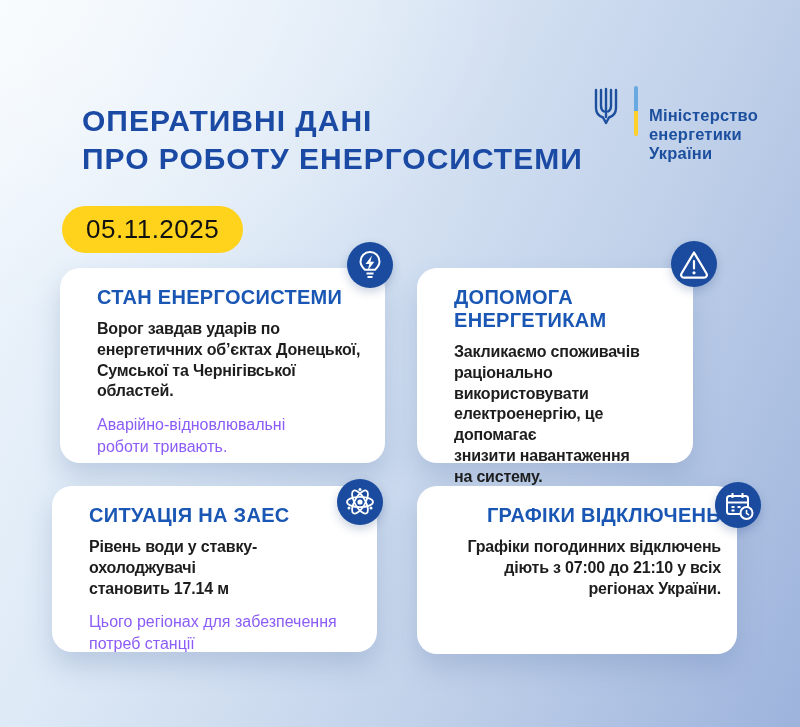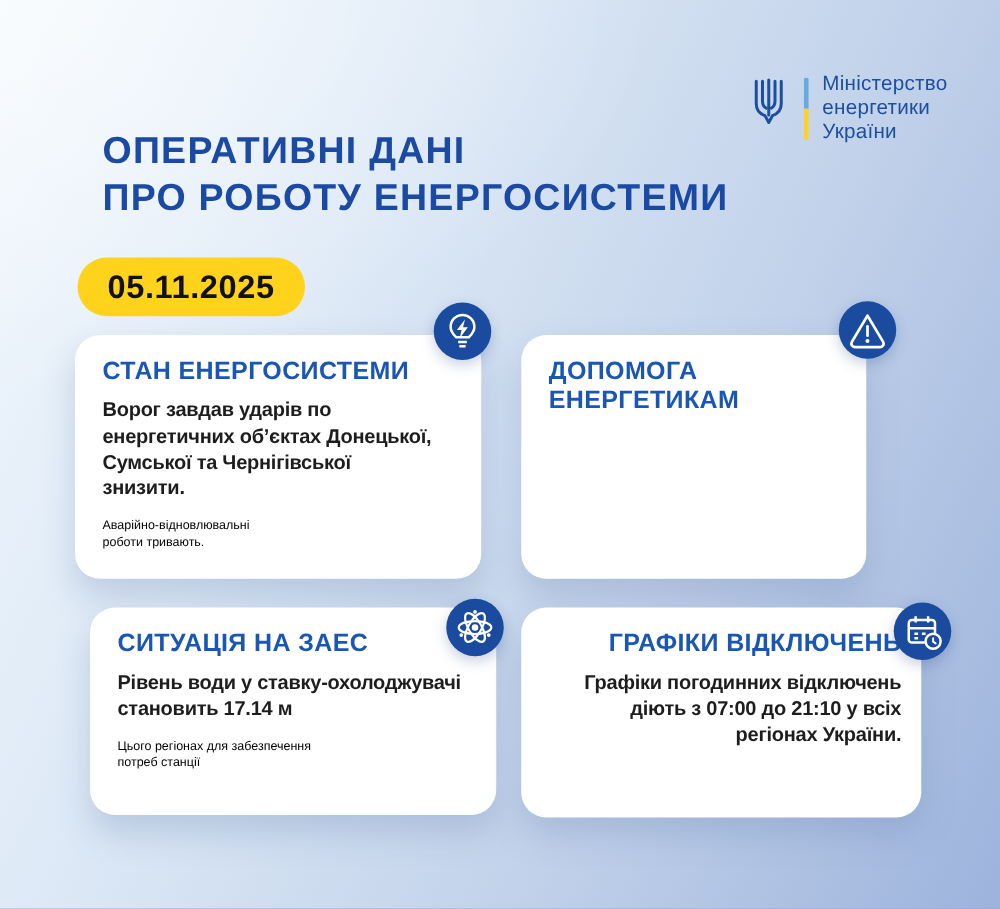--- a/index.html
+++ b/index.html
@@ -9,50 +9,50 @@
     background:
       radial-gradient(120% 80% at 0% 0%, rgba(255,255,255,.55) 0%, rgba(255,255,255,0) 55%),
       linear-gradient(115deg,#f2f8fd 0%,#dde9f6 32%,#c2d2ea 65%,#9db3dc 100%);
   }
 
   
   .logo{position:absolute; top:58px; right:42px; display:flex; align-items:center; gap:11px;}
   .logo .bar{width:4px; height:50px; border-radius:2px; overflow:hidden; display:flex; flex-direction:column;}
   .logo .bar .b-top{flex:1; background:#67a9e0;}
   .logo .bar .b-bot{flex:1; background:#ffd02a;}
-  .logo .ministry{color:#1c4f9e; font-weight:400; font-size:16.5px; line-height:19px; white-space:pre-line; letter-spacing:.2px;}
+  .logo .ministry{color:#1c4f9e; font-weight:700; font-size:16.5px; line-height:19px; white-space:pre-line; letter-spacing:.2px;margin-top:48px;}
 
   
   .page-title{
     position:absolute; left:82px; top:102px;
     color:#1b4aa4; font-weight:700; font-size:30px; line-height:38px;
     letter-spacing:1px; white-space:pre-line;
   }
 
   .date-badge{
     position:absolute; left:62px; top:206px; height:47px;
     background:#ffd21c; border-radius:26px; padding:0 24px;
     display:inline-flex; align-items:center;
-    color:#111; font-weight:700; font-size:26px; letter-spacing:.5px;
+    color:#111; font-weight:400; font-size:26px; letter-spacing:.5px;
   }
 
   
   .card{
     position:absolute; background:#fff; border-radius:20px;
     box-shadow:0 14px 26px rgba(110,135,180,.30);
-    padding:16px 16px 14px 22px; box-sizing:border-box;
+    padding:16px 16px 14px 37px; box-sizing:border-box;
   }
   .card-1{left:60px; top:268px; width:325px; height:195px;}
   .card-2{left:417px; top:268px; width:276px; height:195px;}
-  .card-3{left:72px; top:486px; width:325px; height:166px;}
+  .card-3{left:52px; top:486px; width:325px; height:166px;}
   .card-4{left:417px; top:486px; width:320px; height:168px;text-align:right;}
 
   .card-title{color:#1a57b4; font-weight:700; font-size:20px; letter-spacing:.3px; margin:2px 0 10px;}
   .card-lead{color:#1d1d1d; font-weight:700; font-size:16px; line-height:1.3; letter-spacing:-.2px; white-space:pre-line; margin-bottom:12px;}
-  .card-note{color:#000000; font-weight:400; font-size:10px; line-height:1.38; white-space:pre-line;}
+  .card-note{color:#8b5cf6; font-weight:400; font-size:16px; line-height:1.38; white-space:pre-line;}
 
   .badge-icon{
     position:absolute; width:46px; height:46px; border-radius:50%;
     background:#1a4b9e; display:flex; align-items:center; justify-content:center;
     box-shadow:0 4px 10px rgba(40,70,130,.25);
   }
   .card-1 .badge-icon{top:-26px; right:-8px;}
   .card-2 .badge-icon{top:-27px; right:-24px;}
   .card-3 .badge-icon{top:-7px;  right:-6px;}
   .card-4 .badge-icon{top:-4px;  right:-24px;}
@@ -96,36 +96,41 @@
           <path d="M19.5 31.5 h7"></path>
           <path d="M20.5 35 h5"></path>
         </g>
         <path d="M25 13.5 l-6.5 8.5 h3.8 l-1.6 6.5 6.6 -8.7 h-3.9 z" fill="#fff"></path>
       </svg>
     </div>
     <div class="card-title">СТАН ЕНЕРГОСИСТЕМИ</div>
     <div class="card-lead">Ворог завдав ударів по
 енергетичних об’єктах Донецької,
 Сумської та Чернігівської
-знизити.</div>
+областей.</div>
     <div class="card-note">Аварійно-відновлювальні
 роботи тривають.</div>
   </div>
 
   <div class="card card-2">
     <div class="badge-icon">
       <svg width="46" height="46" viewBox="0 0 46 46">
         <g fill="none" stroke="#fff" stroke-width="2.2" stroke-linejoin="round" stroke-linecap="round">
           <path d="M23 11.5 L35.5 32.5 a2.8 2.8 0 0 1 -2.4 4.2 h-20.2 a2.8 2.8 0 0 1 -2.4 -4.2 Z"></path>
           <path d="M23 20 v7.5"></path>
         </g>
         <circle cx="23" cy="31.8" r="1.6" fill="#fff"></circle>
       </svg>
     </div>
     <div class="card-title">ДОПОМОГА ЕНЕРГЕТИКАМ</div>
+    <div class="card-lead">Закликаємо споживачів
+раціонально використовувати
+електроенергію, це допомагає
+знизити навантаження
+на систему.</div>
   </div>
 
   <div class="card card-3">
     <div class="badge-icon">
       <svg width="46" height="46" viewBox="0 0 46 46">
         <g fill="none" stroke="#fff" stroke-width="1.8">
           <ellipse cx="23" cy="23" rx="13" ry="5.2"></ellipse>
           <ellipse cx="23" cy="23" rx="13" ry="5.2" transform="rotate(60 23 23)"></ellipse>
           <ellipse cx="23" cy="23" rx="13" ry="5.2" transform="rotate(-60 23 23)"></ellipse>
         </g>

